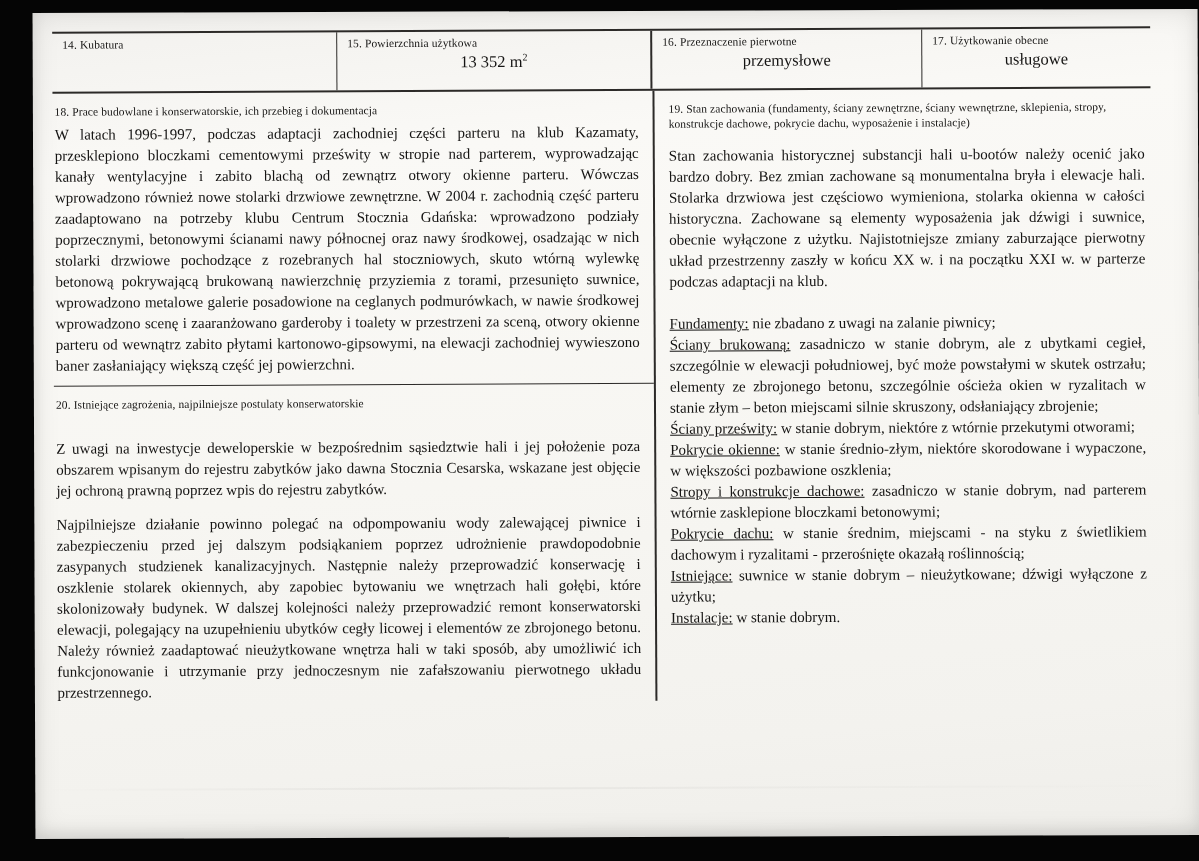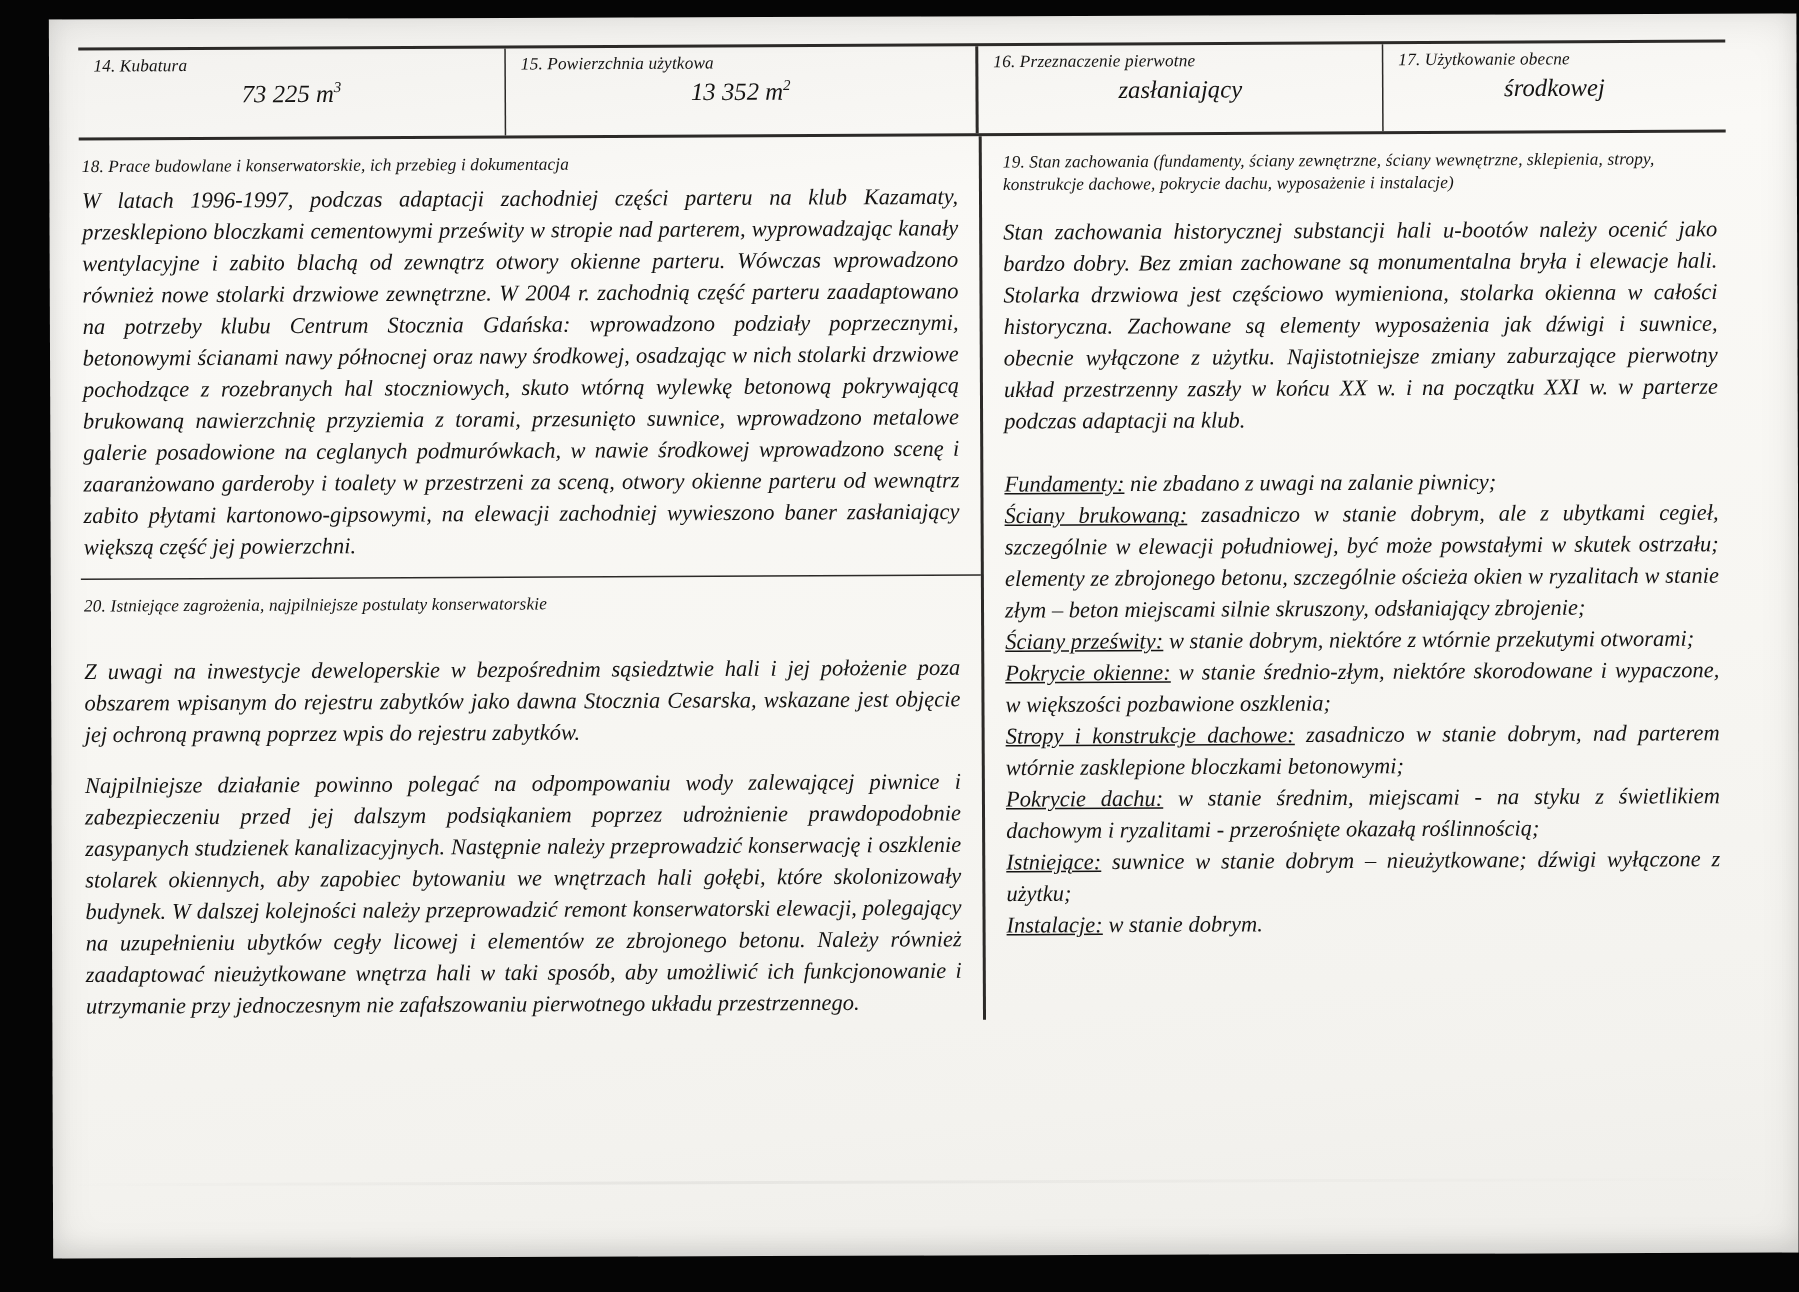--- a/index.html
+++ b/index.html
@@ -5,21 +5,20 @@
   * { box-sizing: border-box; }
   html, body { margin: 0; padding: 0; }
   body {
     width: 1199px; height: 861px; overflow: hidden;
     background: #060606;
     font-family: "Liberation Serif", "DejaVu Serif", serif;
   }
   .scan {
     position: relative; width: 1199px; height: 861px;
     background: #050505;
-    font-style: italic;
   }
   .paper {
     position: absolute; left: 34px; top: 11px; width: 1165px; height: 826px;
     background: linear-gradient(175deg, #f2f1ee 0%, #faf9f6 18%, #f7f6f2 55%, #f3f2ee 85%, #efeeea 100%);
     box-shadow: inset 0 0 28px rgba(0,0,0,0.10), inset 0 -6px 14px rgba(0,0,0,0.08);
     transform: rotate(-0.2deg);
     transform-origin: 50% 50%;
   }
   .content {
     position: absolute; left: 20px; top: 18px; width: 1098px;
@@ -75,33 +74,32 @@
 </head>
 <body>
 
 <div class="scan">
   <div class="paper">
     <div class="content">
 
       <div class="table-row">
         <div class="cell c1">
           <div class="cell-label">14. Kubatura</div>
-          <div class="cell-value"><span>73 225 m</span><sup>3</sup></div>
         </div>
         <div class="cell c2">
           <div class="cell-label">15. Powierzchnia użytkowa</div>
           <div class="cell-value"><span>13 352 m</span><sup>2</sup></div>
         </div>
         <div class="cell c3">
           <div class="cell-label">16. Przeznaczenie pierwotne</div>
-          <div class="cell-value"><span>zasłaniający</span><sup></sup></div>
+          <div class="cell-value"><span>przemysłowe</span><sup></sup></div>
         </div>
         <div class="cell c4">
           <div class="cell-label">17. Użytkowanie obecne</div>
-          <div class="cell-value"><span>środkowej</span><sup></sup></div>
+          <div class="cell-value"><span>usługowe</span><sup></sup></div>
         </div>
       </div>
 
       <div class="body-row">
         <div class="col-left">
           <div class="section section-18">
             <div class="sec-header">18. Prace budowlane i konserwatorskie, ich przebieg i dokumentacja</div>
             <p class="para">W latach 1996-1997, podczas adaptacji zachodniej części parteru na klub Kazamaty, przesklepiono bloczkami cementowymi prześwity w stropie nad parterem, wyprowadzając kanały wentylacyjne i zabito blachą od zewnątrz otwory okienne parteru. Wówczas wprowadzono również nowe stolarki drzwiowe zewnętrzne. W 2004 r. zachodnią część parteru zaadaptowano na potrzeby klubu Centrum Stocznia Gdańska: wprowadzono podziały poprzecznymi, betonowymi ścianami nawy północnej oraz nawy środkowej, osadzając w nich stolarki drzwiowe pochodzące z rozebranych hal stoczniowych, skuto wtórną wylewkę betonową pokrywającą brukowaną nawierzchnię przyziemia z torami, przesunięto suwnice, wprowadzono metalowe galerie posadowione na ceglanych podmurówkach, w nawie środkowej wprowadzono scenę i  zaaranżowano garderoby i toalety w przestrzeni za sceną, otwory okienne parteru od wewnątrz zabito płytami kartonowo-gipsowymi, na elewacji zachodniej wywieszono baner zasłaniający większą część jej powierzchni.</p>
           </div>
           <div class="sec-divider"></div>

